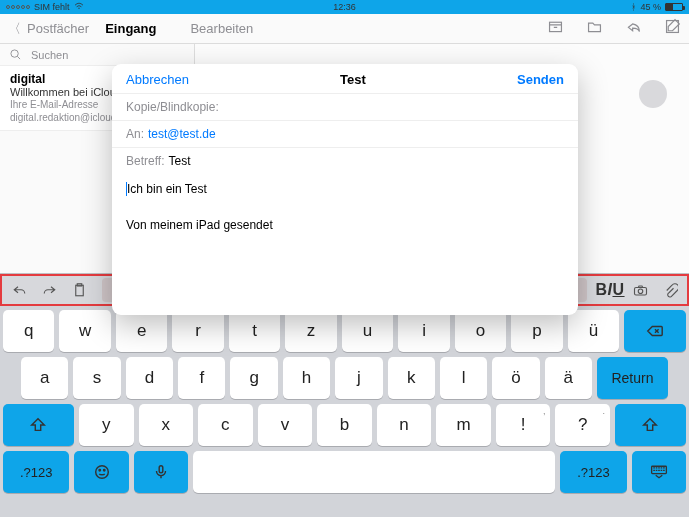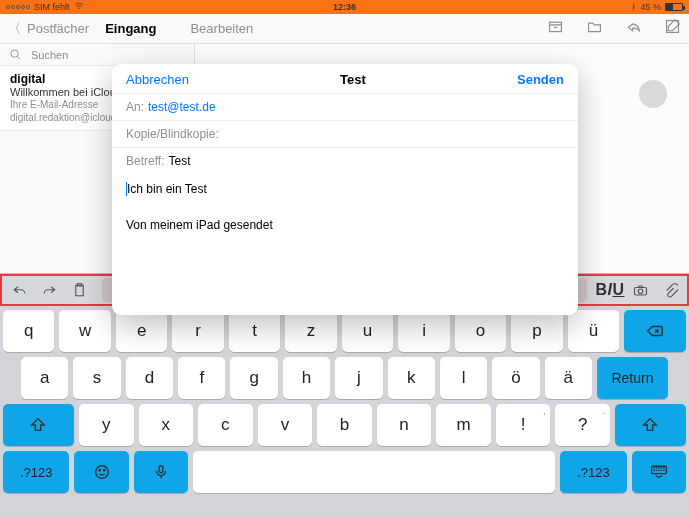--- a/index.html
+++ b/index.html
@@ -1,20 +1,20 @@
 <!DOCTYPE html>
 <html><head>
 <meta charset="utf-8">
 <style>
   * { box-sizing: border-box; margin: 0; padding: 0; font-family: -apple-system, "Helvetica Neue", Arial, sans-serif; }
   html, body { width: 689px; height: 517px; overflow: hidden; background: #f0f0f0; }
   
-  .status-bar { height: 14px; display: flex; align-items: center; justify-content: space-between; padding: 0 6px; font-size: 9px; color: #333; background: #f97316; gap: 9px; }
+  .status-bar { height: 14px; display: flex; align-items: center; justify-content: space-between; padding: 0 6px; font-size: 9px; color: #333; background: #0ea5e9; gap: 9px; }
   .status-left, .status-right { display: flex; align-items: center; gap: 4px; }
-  .status-center { position: absolute; left: 50%; transform: translateX(-50%); font-weight: 700; }
+  .status-center { position: absolute; left: 50%; transform: translateX(-50%); font-weight: 400; }
   .signal-dots { display:flex; gap:1px; }
   .signal-dots span { width:4px; height:4px; border-radius:50%; border:0.5px solid #555; }
   .wifi svg { width:10px; height:8px; }
   .battery { display:flex; align-items:center; gap:2px; }
   .battery-body { width:18px; height:8px; border:1px solid #333; border-radius:1px; position:relative; }
   .battery-body::after { content:""; position:absolute; right:-3px; top:2px; width:2px; height:4px; background:#333; border-radius:0 1px 1px 0;}
   .battery-fill { height:100%; width:45%; background:#333; }
   
   .mail-top { height: 30px; display:flex; align-items:center; justify-content:space-between; padding:0 8px; background:#fafafa; border-bottom:1px solid #ddd; color:#8e8e93; }
   .mail-top-left { display:flex; align-items:center; gap:6px; font-size:13px; }
@@ -140,25 +140,25 @@
     <div class="avatar-circle"></div>
   </div>
 
   <div class="compose">
     <div class="compose-header">
       <button class="link-btn">Abbrechen</button>
       <div class="title">Test</div>
       <button class="link-btn" style="font-weight:600;">Senden</button>
     </div>
     <div class="compose-row">
+      <span class="label">Kopie/Blindkopie:</span>
+    </div>
+    <div class="compose-row">
       <span class="label">An:</span>
       <span class="val-link">test@test.de</span>
-    </div>
-    <div class="compose-row">
-      <span class="label">Kopie/Blindkopie:</span>
     </div>
     <div class="compose-row">
       <span class="label">Betreff:</span>
       <span>Test</span>
     </div>
     <div class="compose-body">
       <p><span class="cursor"></span><span>Ich bin ein Test</span></p>
       <p>Von meinem iPad gesendet</p>
     </div>
   </div>

